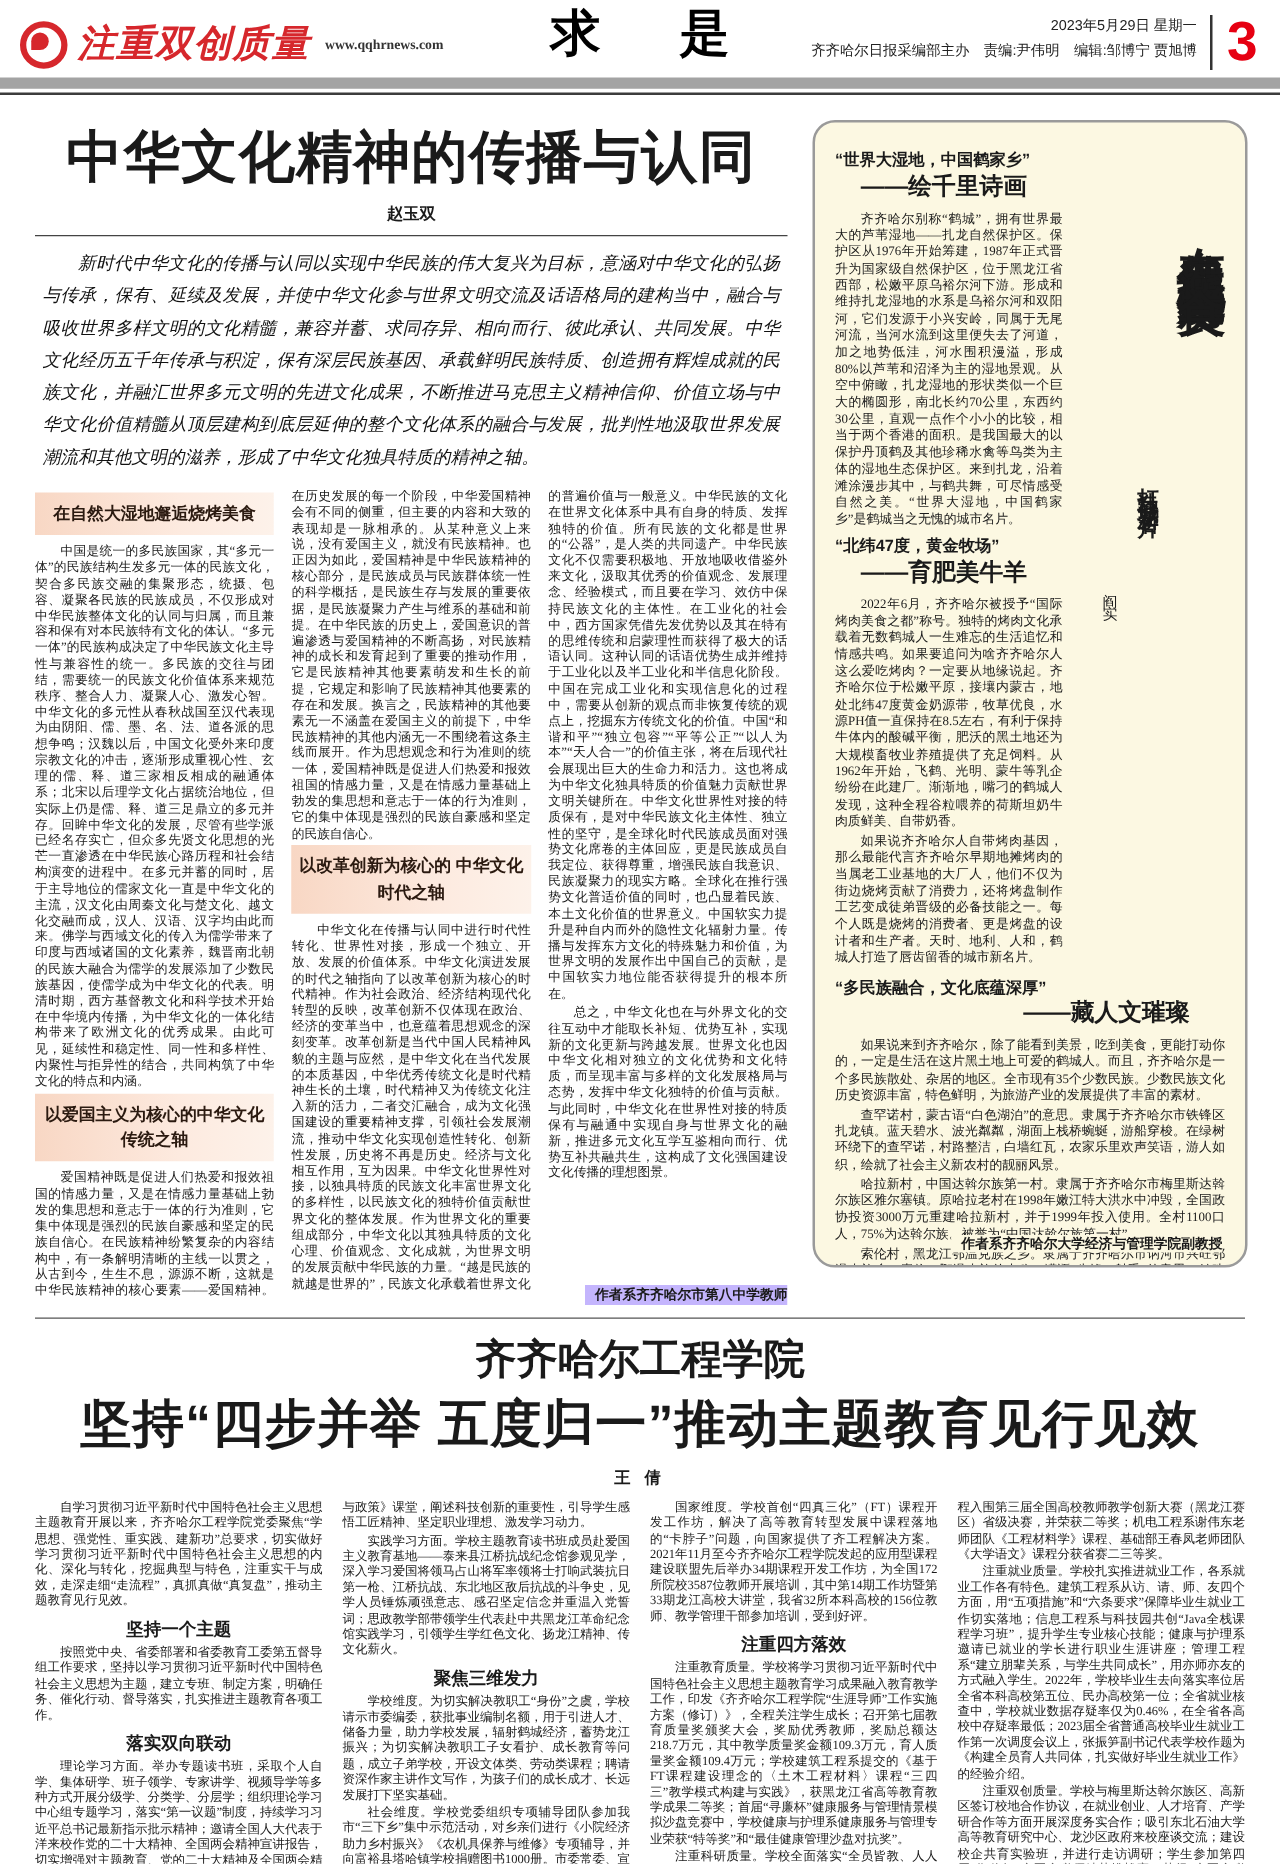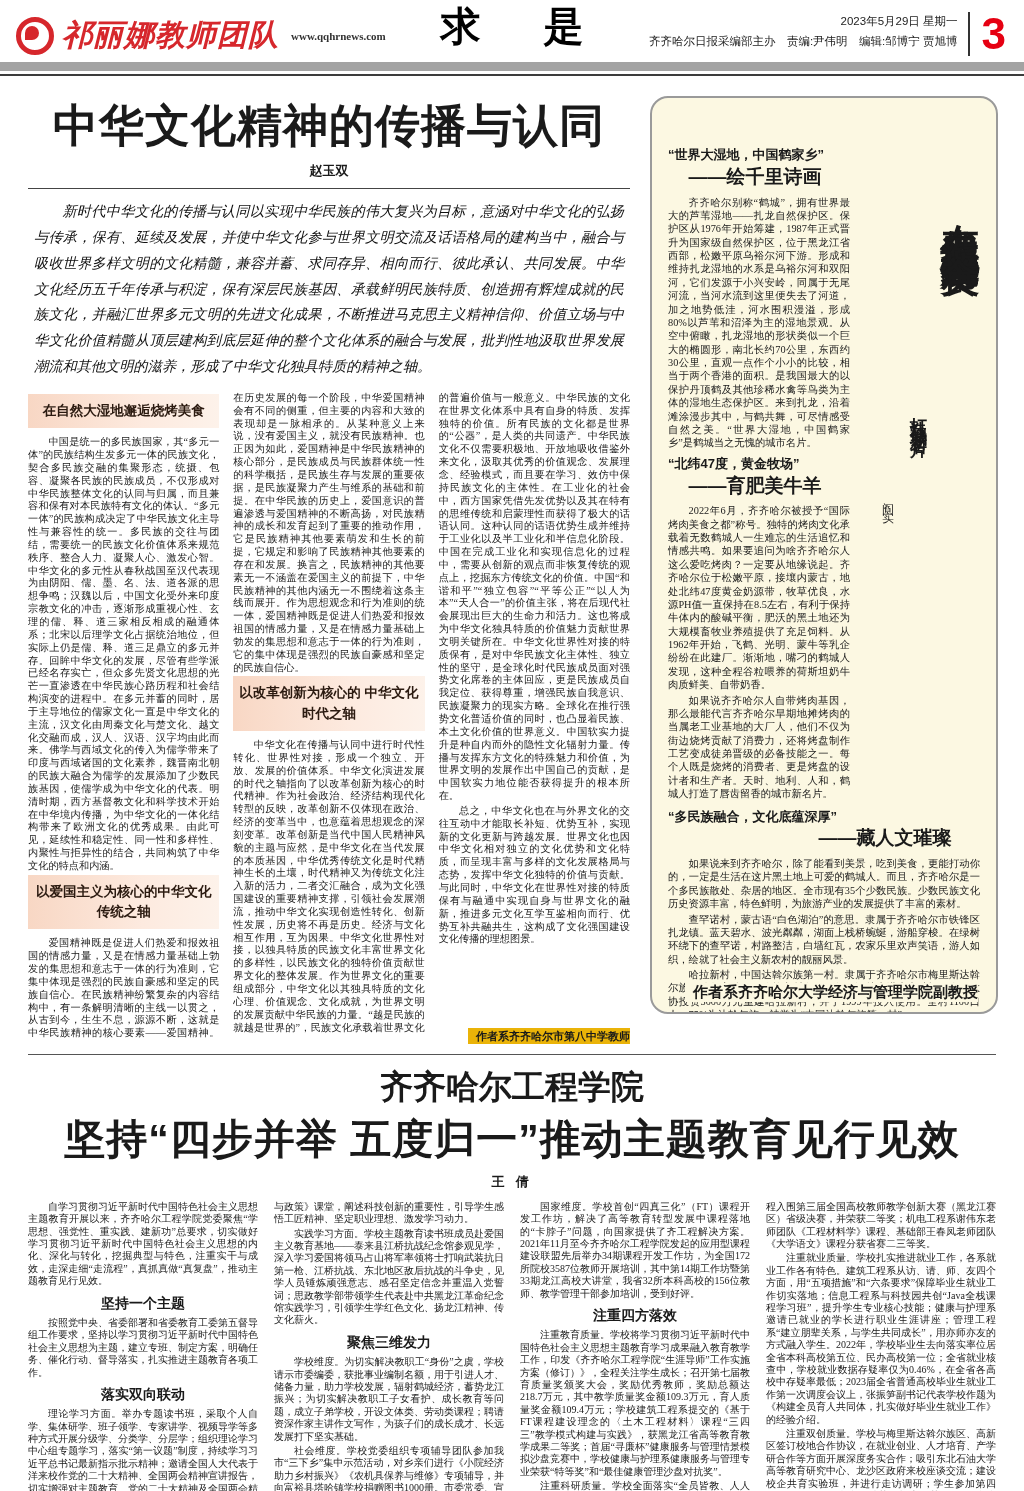--- a/index.html
+++ b/index.html
@@ -25,53 +25,53 @@
   .m-title{font-family:"Liberation Sans",sans-serif;font-weight:900;font-size:45px;text-align:center;margin:10px 0 6px;letter-spacing:1px;}
   .m-author{text-align:center;font-size:13px;margin-bottom:8px;font-weight:bold;}
   .m-rule{border:0;border-top:1.5px solid #444;margin:4px 0 10px;}
   .m-intro{font-style:italic;font-size:14.2px;line-height:1.82;text-align:justify;text-indent:2em;margin:0 6px 12px;color:#111;}
   .m-cols{column-count:3;column-gap:14px;height:652px;column-fill:auto;overflow:hidden;
           font-size:10.2px;line-height:1.26;text-align:justify;position:relative;}
   .m-cols p{margin:0 0 2px;text-indent:2em;}
   .sub-box{background:linear-gradient(90deg,#f8d7c4,#fdeadf 60%,#fdf2ea);text-align:center;
            font-family:"Liberation Sans",sans-serif;font-weight:bold;font-size:13.5px;color:#2b1a10;
            padding:7px 4px;margin:2px 0 8px;break-inside:avoid;line-height:1.5;}
-  .m-note{position:absolute;right:0;bottom:0;font-weight:bold;font-size:11px;background:#eab308;padding:2px 0 0 8px;}
+  .m-note{position:absolute;right:0;bottom:0;font-weight:bold;font-size:11px;background:#c4b5fd;padding:2px 0 0 8px;}
   
   .sb{flex:1;margin-top:10px;border:2px solid #979za0;border:2px solid #9a9a9a;border-radius:18px;background:#fcf8e2;
       padding:16px 16px 12px;box-sizing:border-box;height:918px;overflow:hidden;position:relative;
       font-size:10.3px;line-height:1.3;text-align:justify;}
-  .sb-top{display:flex;gap:6px;margin-top:27px;}
+  .sb-top{display:flex;gap:6px;}
   .sb-text{flex:1;min-width:0;}
   .sb-head{font-family:"Liberation Sans",sans-serif;font-weight:bold;font-size:13px;margin:6px 0 1px;text-indent:0;}
   .sb-subhead{font-family:"Liberation Sans",sans-serif;font-weight:bold;font-size:19px;text-align:right;padding-right:1.5em;margin:0 0 6px;}
   .sb p{margin:0 0 2px;text-indent:2em;}
   .vblock{width:124px;flex:none;writing-mode:vertical-rl;padding-top:52px;}
   .vtitle{font-family:"Liberation Sans",sans-serif;font-weight:900;font-size:39px;letter-spacing:3px;line-height:1.05;}
   .vkicker{font-family:"Liberation Sans",sans-serif;font-size:17px;font-weight:bold;margin-top:210px;margin-right:10px;letter-spacing:4px;}
   .vauthor{font-size:12px;margin-top:300px;margin-right:12px;letter-spacing:8px;}
-  .sb-note{position:absolute;right:18px;bottom:10px;font-weight:bold;font-size:15px;background:#fcf8e2;padding-left:8px;}
+  .sb-note{position:absolute;right:18px;bottom:10px;font-weight:bold;font-size:11px;background:#fcf8e2;padding-left:8px;}
   
   .b-rule{border:0;border-top:1.5px solid #555;margin:10px 28px 0;}
   .b-art{padding:6px 28px 0;}
   .b-title1{font-family:"Liberation Sans",sans-serif;font-weight:900;font-size:33px;text-align:center;margin:4px 0 2px;}
   .b-title2{font-family:"Liberation Sans",sans-serif;font-weight:900;font-size:41px;text-align:center;margin:2px 0 6px;letter-spacing:1px;}
   .b-author{text-align:center;font-size:13px;font-weight:bold;margin-bottom:10px;letter-spacing:4px;}
   .b-cols{column-count:4;column-gap:16px;height:330px;column-fill:auto;overflow:hidden;
           font-size:10px;line-height:1.24;text-align:justify;}
   .b-cols p{margin:0 0 2px;text-indent:2em;}
   .b-sub{font-family:"Liberation Sans",sans-serif;font-weight:bold;font-size:14px;text-align:center;margin:7px 0 5px;break-inside:avoid;text-indent:0;}
 </style>
 </head>
 <body>
 
 <div class="hdr">
   <div class="brand">
     <span class="logo"></span>
-    <span class="mast">祁丽娜教师团队</span>
+    <span class="mast">注重双创质量</span>
     <span class="site">www.qqhrnews.com</span>
   </div>
   <div class="sect-title">求 是</div>
   <div class="hdr-right">
     <div class="hdr-meta">
       <div>2023年5月29日  星期一</div>
       <div>齐齐哈尔日报采编部主办　责编:尹伟明　编辑:邹博宁 贾旭博</div>
     </div>
     <div class="pageno">3</div>
   </div>

